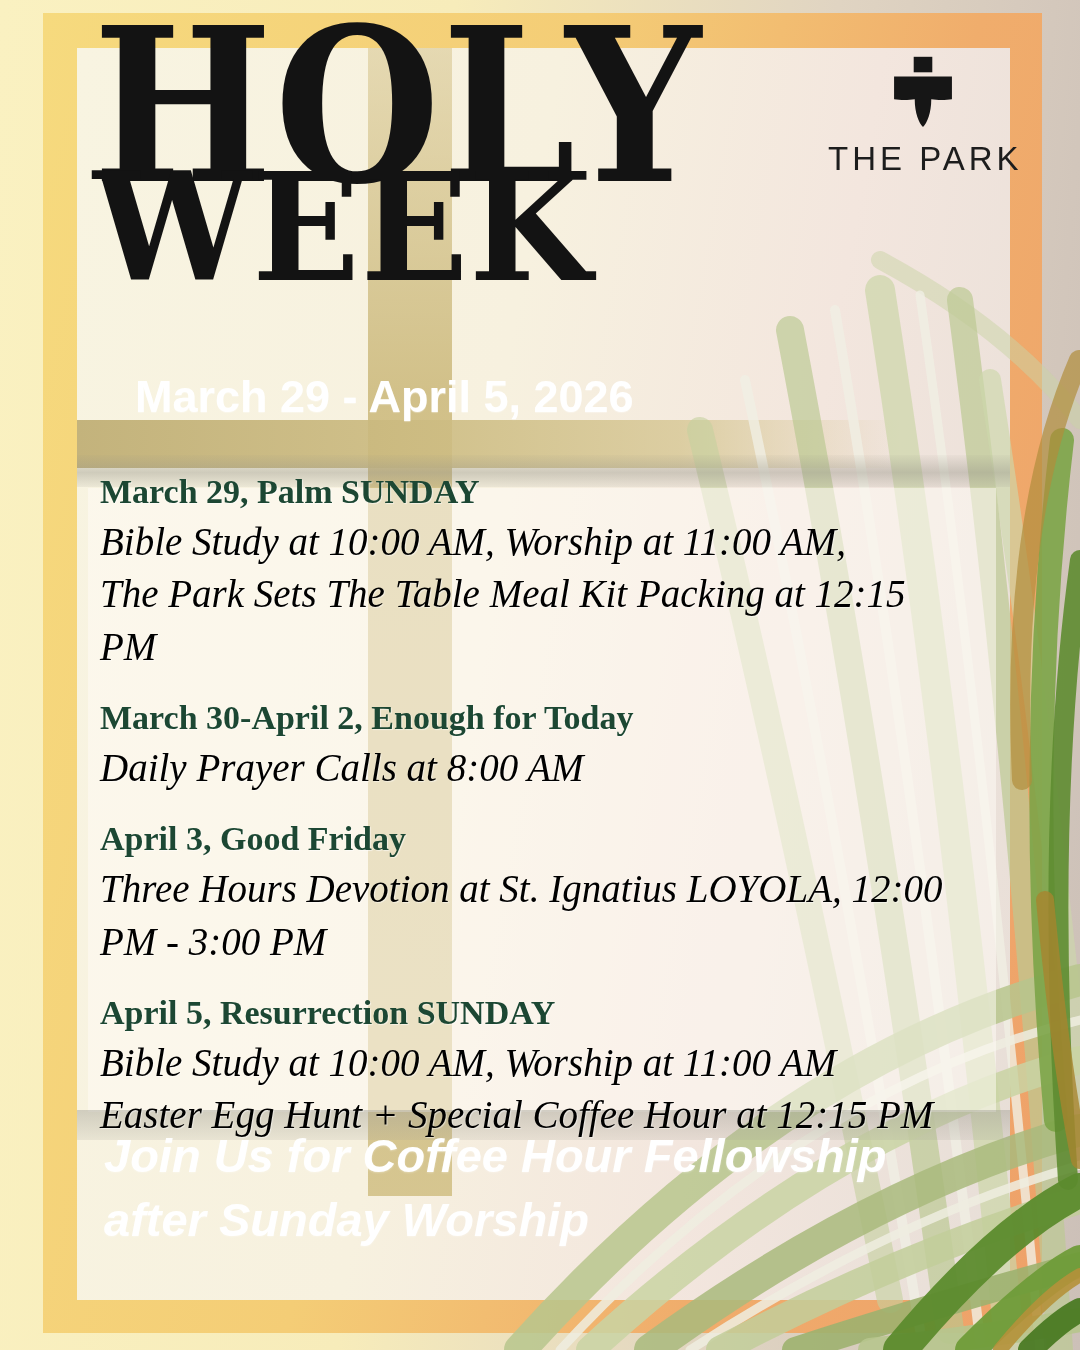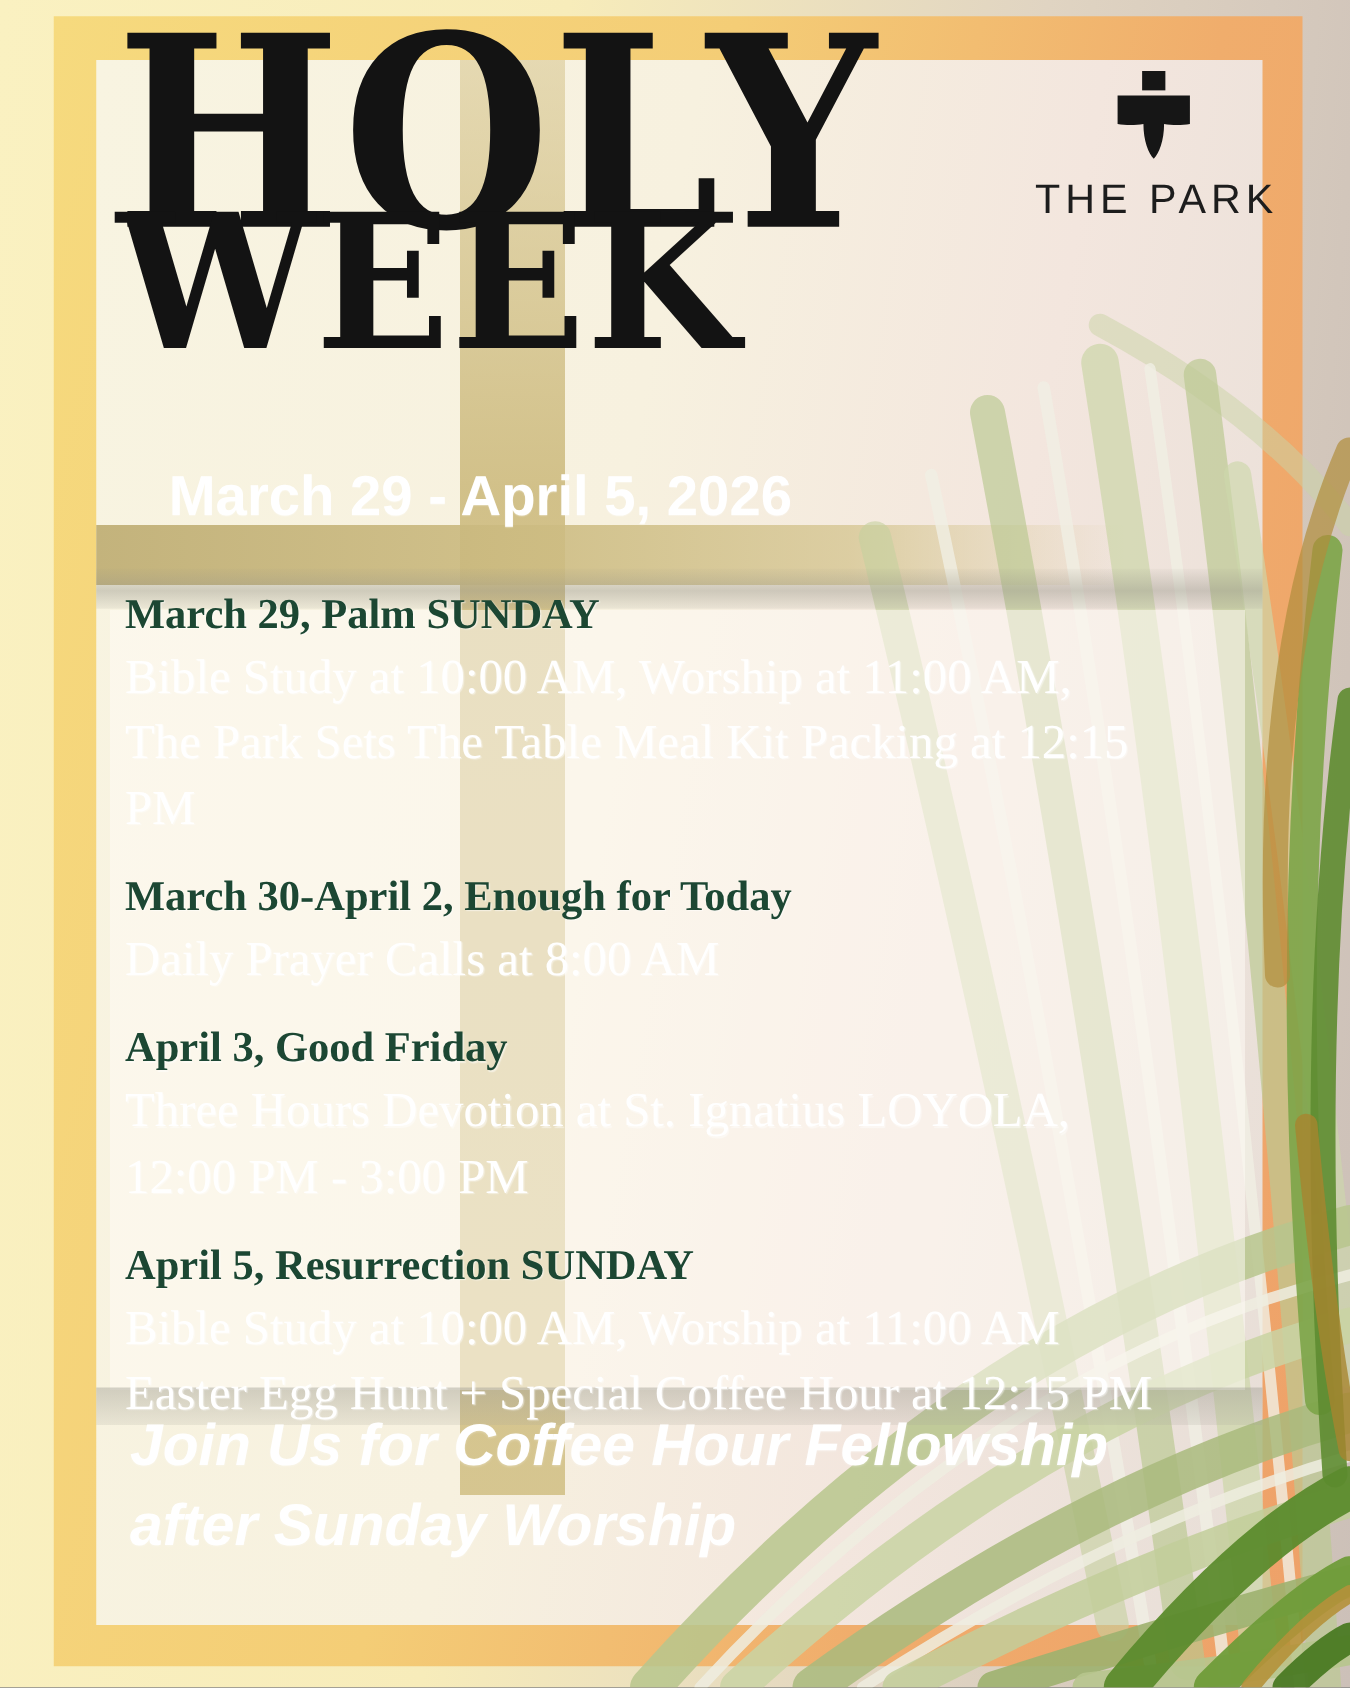--- a/index.html
+++ b/index.html
@@ -33,22 +33,22 @@
   .title-line1{font-size:190px;letter-spacing:2px;transform:scaleY(1.12);transform-origin:top left;display:block;}
   .title-line2{font-size:141px;letter-spacing:1px;transform:scaleY(1.06);transform-origin:top left;display:block;margin-top:-26px;}
   .date-range{position:absolute;left:94px;top:371px;font-size:45px;font-weight:700;
     color:#ffffff;letter-spacing:0;white-space:nowrap;
     text-shadow:0 1px 1px rgba(255,255,255,.35);margin-left:41px;}
   .events{position:absolute;left:100px;top:472px;width:848px;}
   .event{margin-bottom:25px;}
   .event-heading{font-family:"Liberation Serif",serif;font-weight:700;font-size:34px;
     color:#1c4733;line-height:1.18;margin-bottom:4px;
     text-shadow:1px 1px 1px rgba(255,255,255,.55);}
-  .event-line{font-family:"Liberation Serif",serif;font-size:39px;
-    color:#ffffff;line-height:1.34;
+  .event-line{font-family:"Liberation Serif",serif;font-style:italic;font-size:39px;
+    color:#000000;line-height:1.34;
     text-shadow:1px 1px 1px rgba(255,255,255,.5);}
   .footer-note{position:absolute;left:104px;top:1124px;width:880px;
     font-size:47px;font-weight:700;font-style:italic;color:#ffffff;line-height:1.36;
     text-shadow:0 1px 2px rgba(255,255,255,.3);}
   
   .brand{position:absolute;left:828px;top:54px;width:190px;text-align:right;}
   .brand-icon{display:block;margin:0 auto 6px auto;}
   .brand-name{font-size:33px;letter-spacing:4px;color:#1d1d1d;font-weight:400;white-space:nowrap;}
 </style>
 </head>

